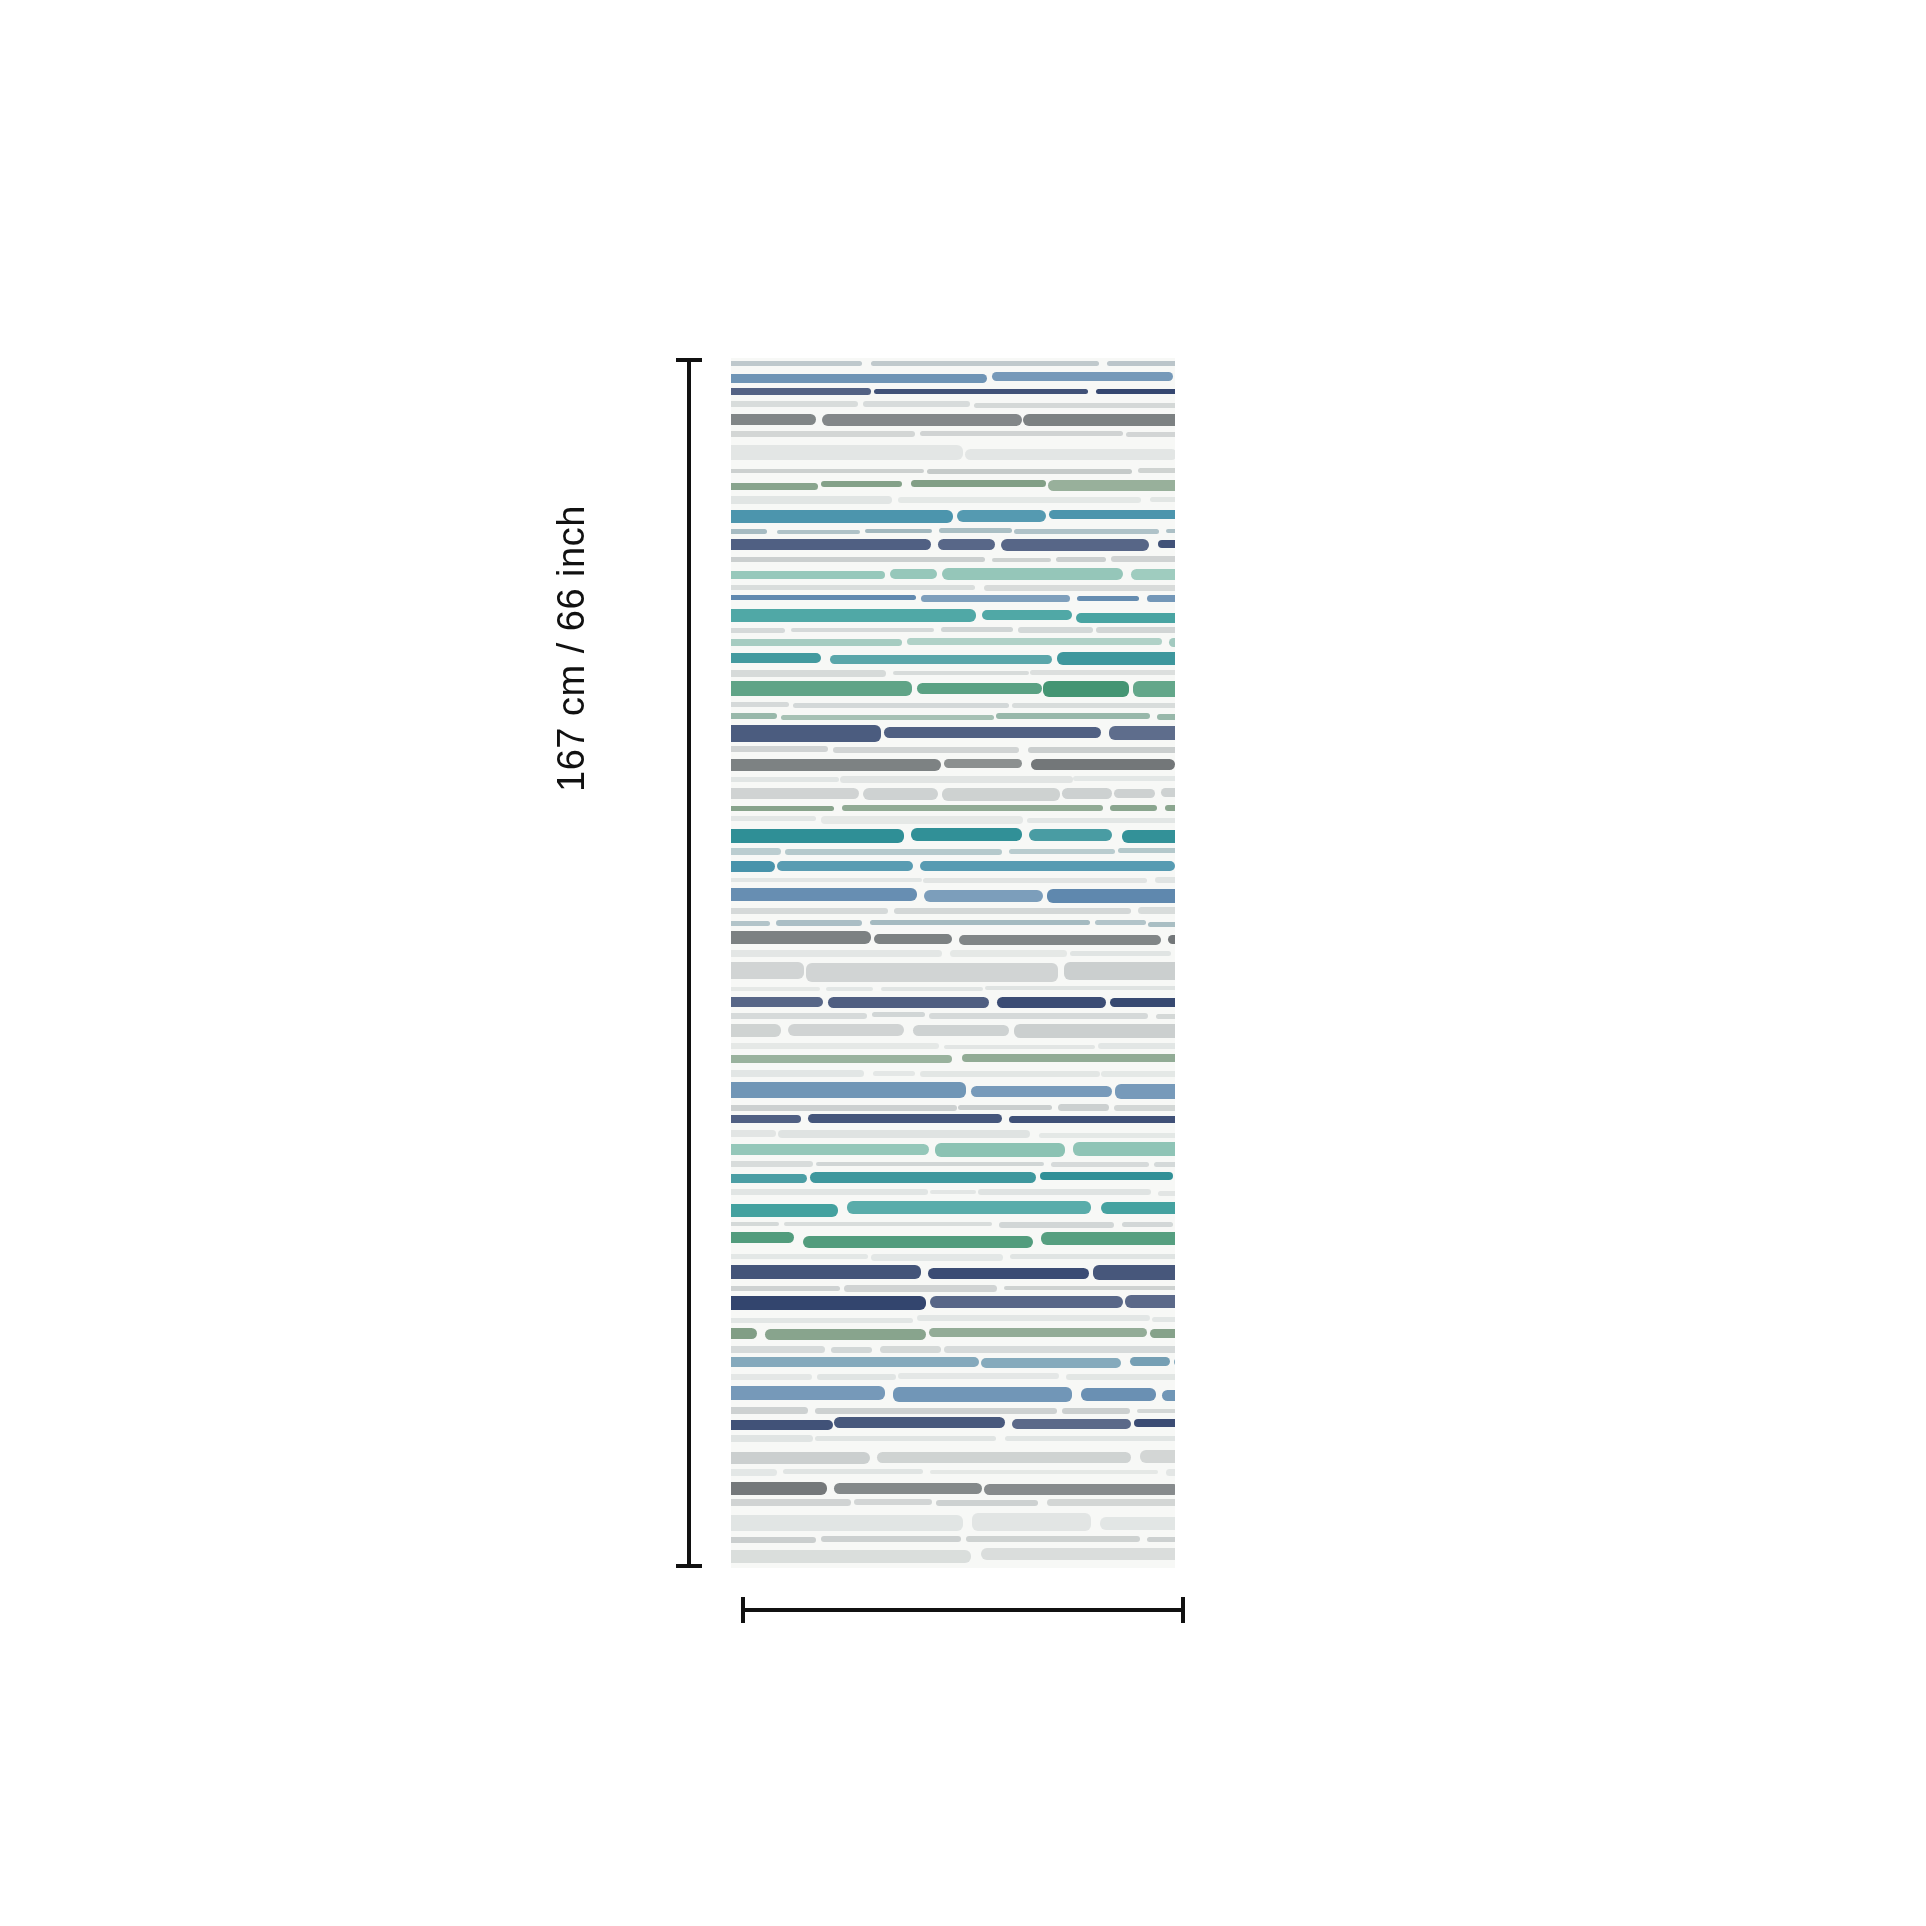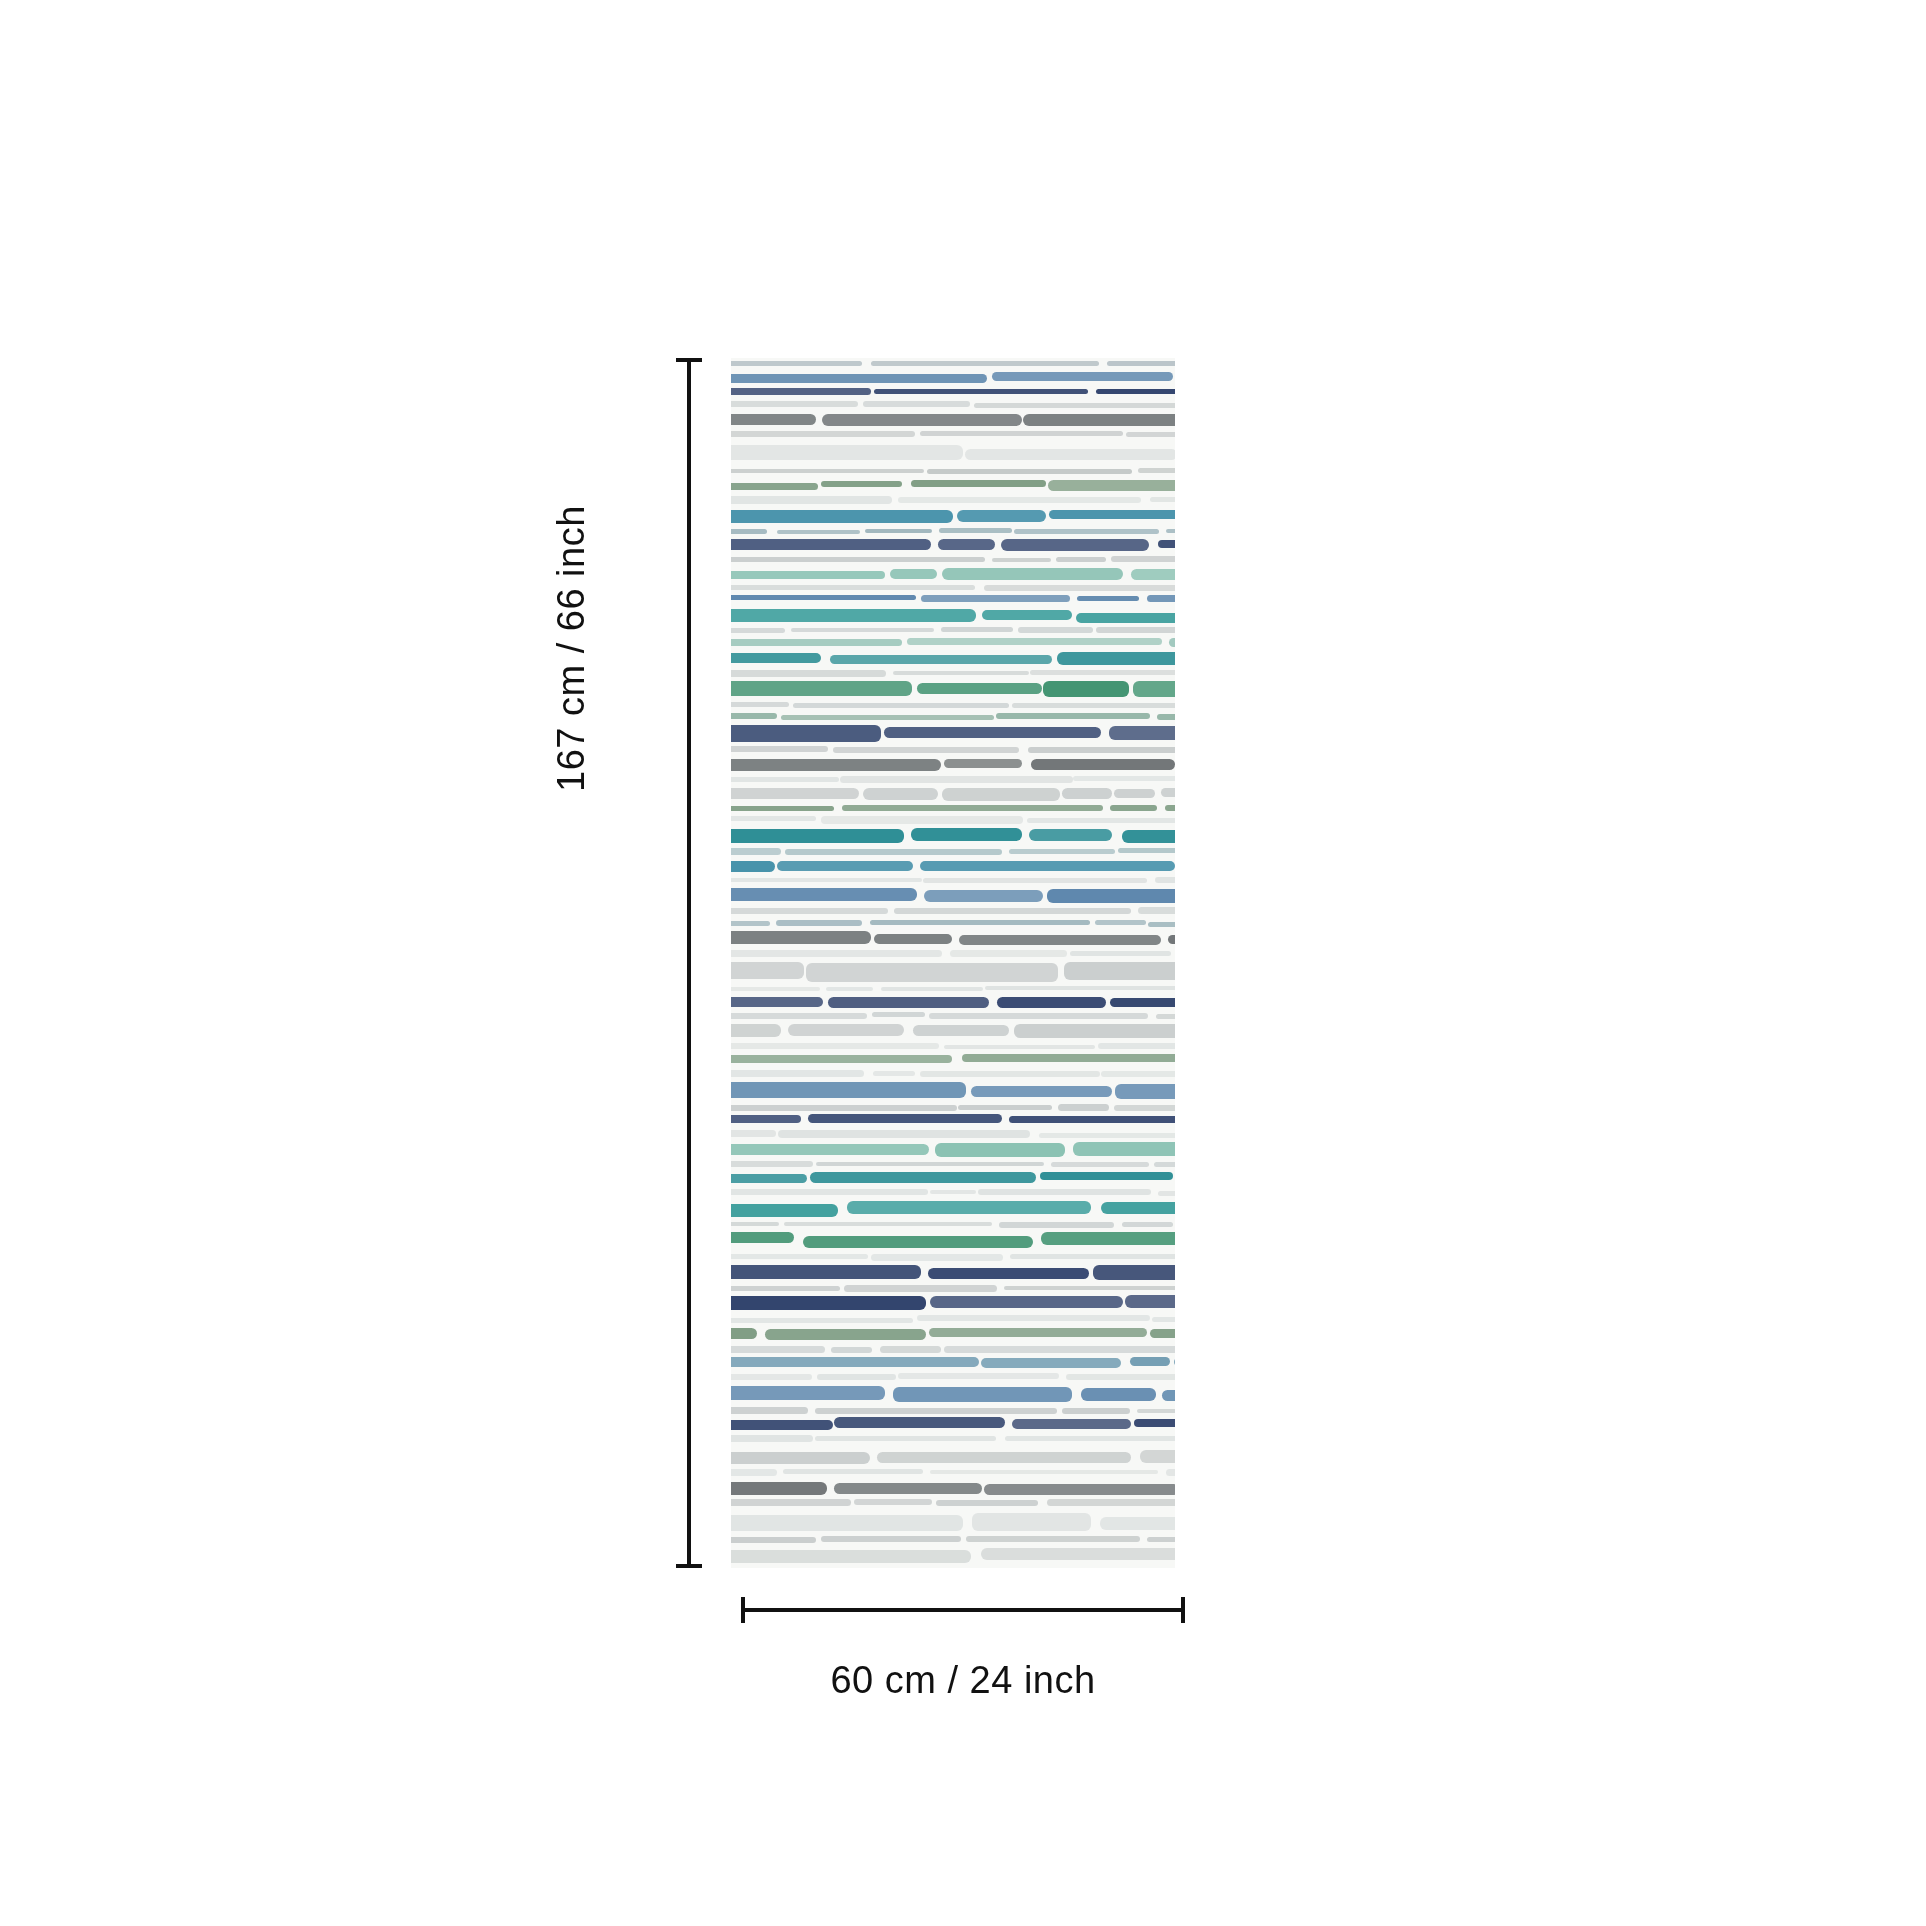--- a/index.html
+++ b/index.html
@@ -544,16 +544,15 @@
       <div class="stripe" style="top: 1189px; height: 16.7px;">
         <i style="left: -13px; width: 253px; height: 12.5px; top: 3.3px; background: rgb(214, 218, 217); opacity: 0.9;"></i>
         <i style="left: 250px; width: 257px; height: 11.6px; top: 1.4px; background: rgb(214, 218, 217); opacity: 0.91;"></i>
       </div>
     </div>
 
   <div class="vline"></div>
   <div class="hline"></div>
 
   <div class="vlabel">167 cm / 66 inch</div>
-  <div class="hlabel">60 cm / 24 inch</div>
 
 </div>
 
 
 </body></html>

